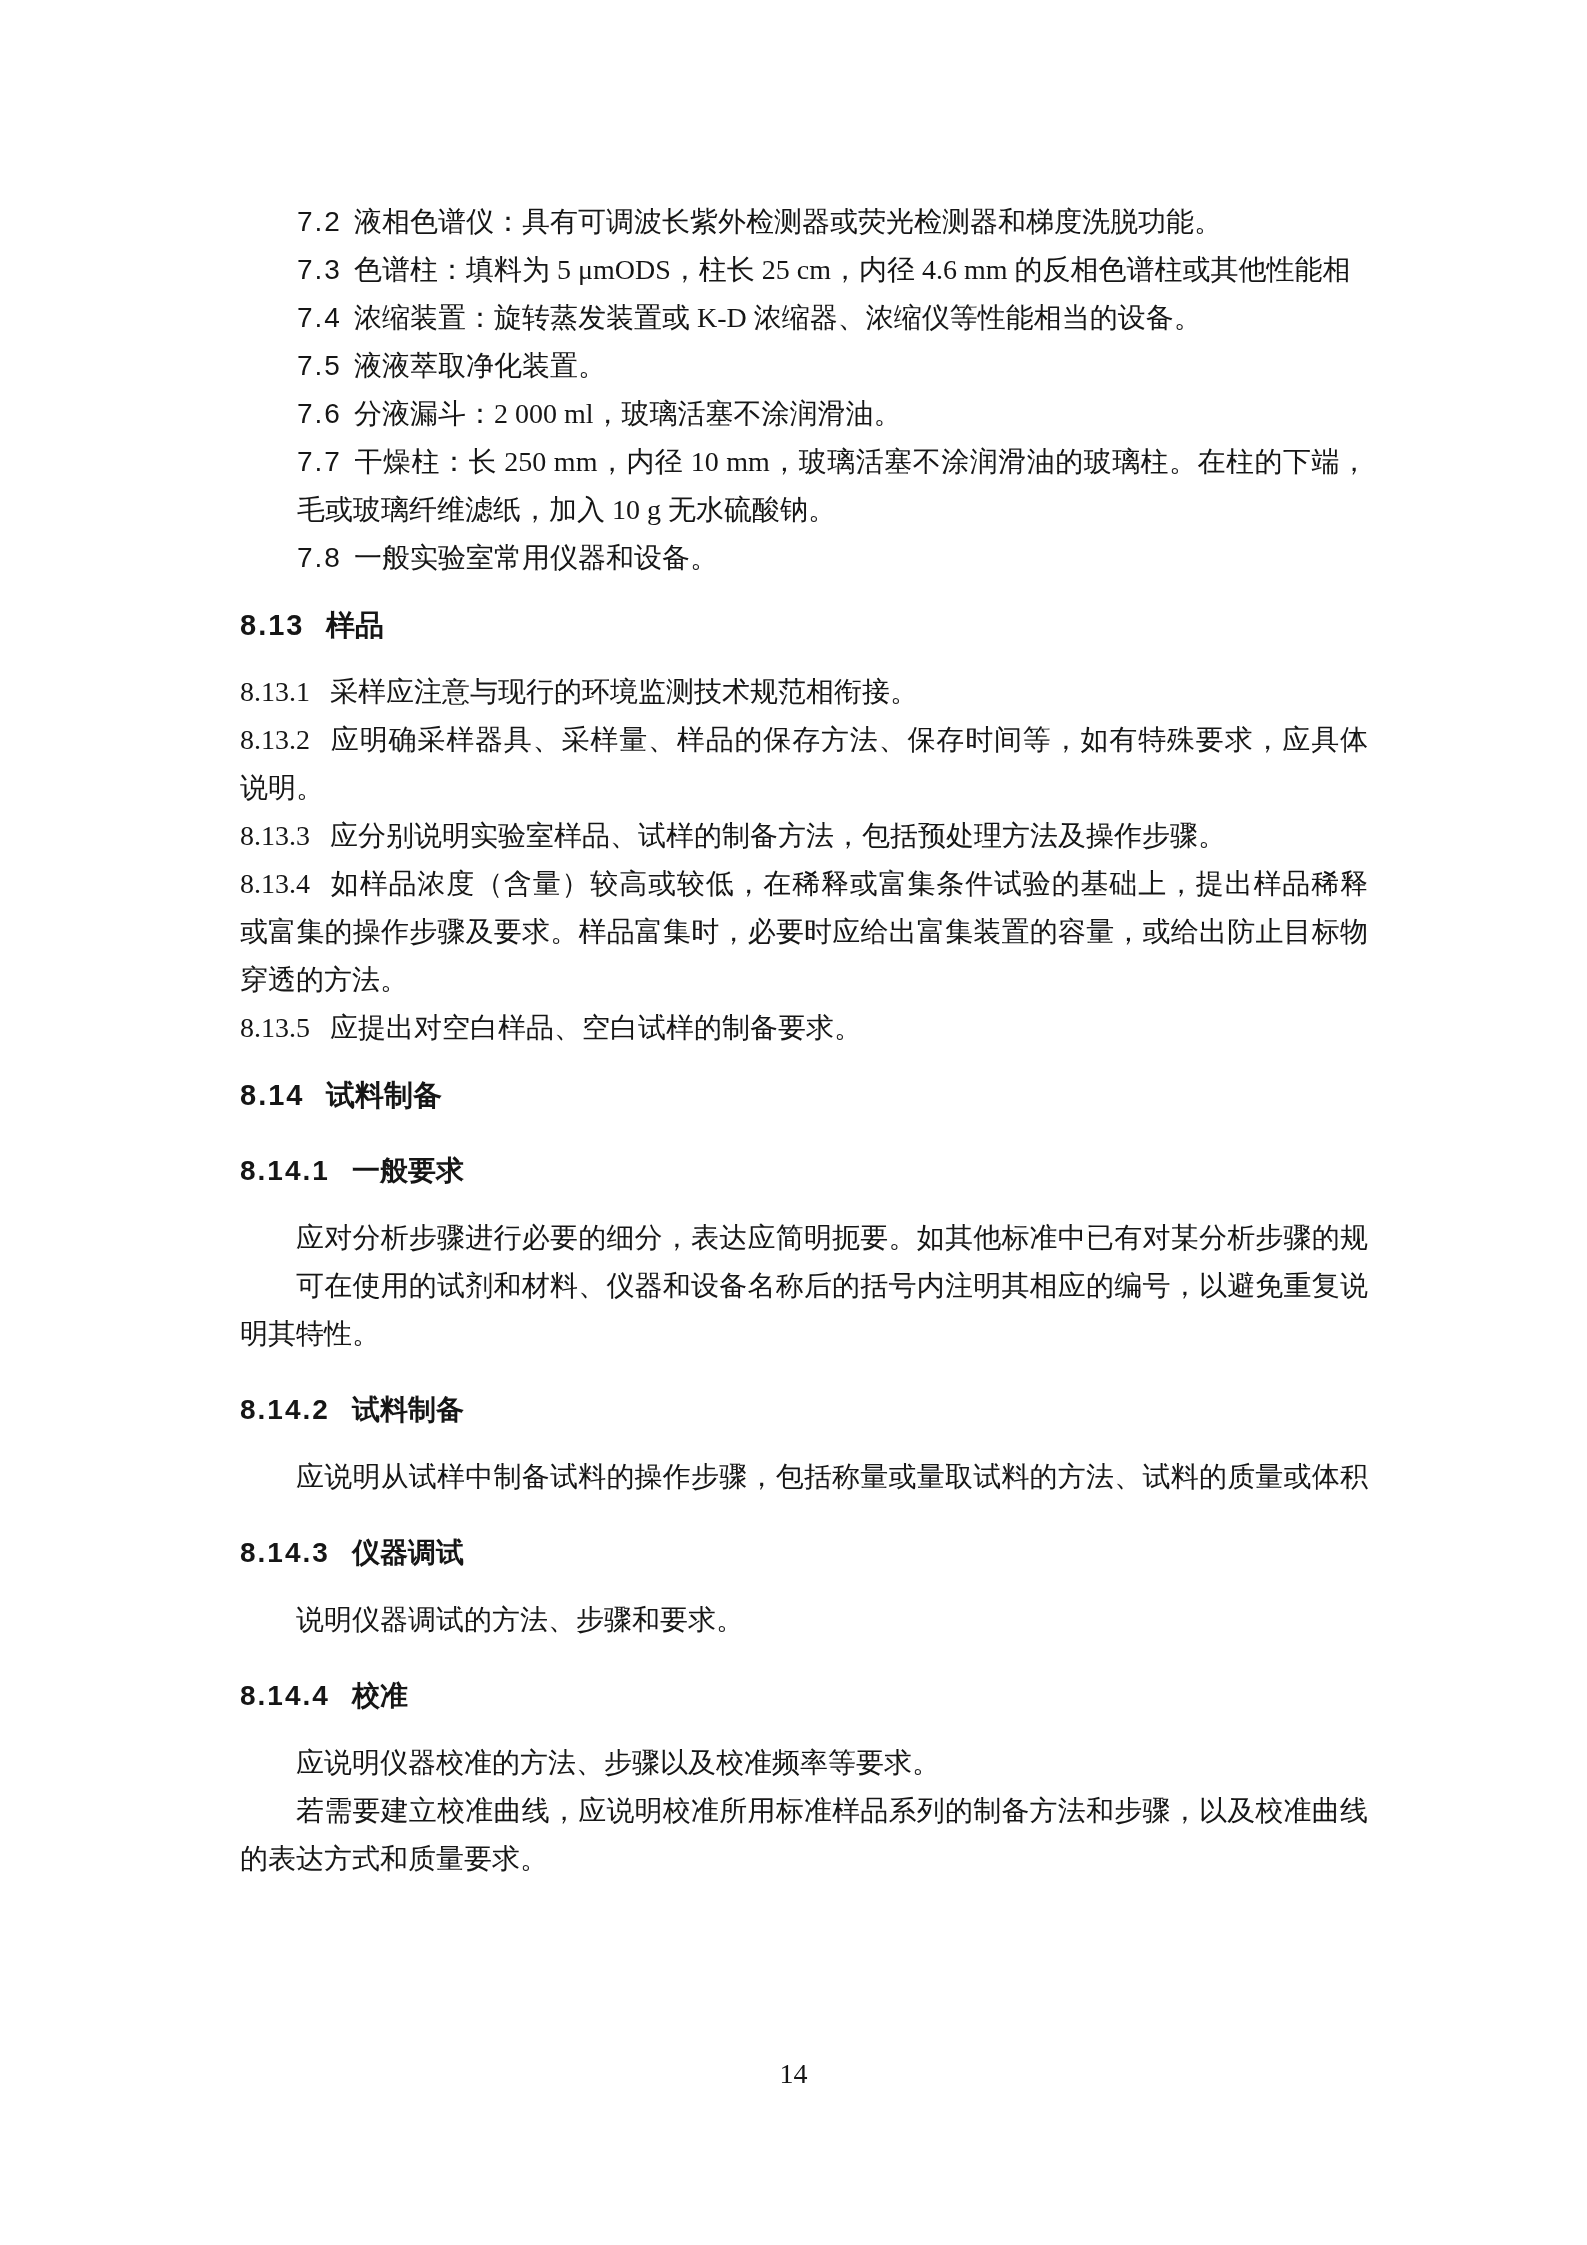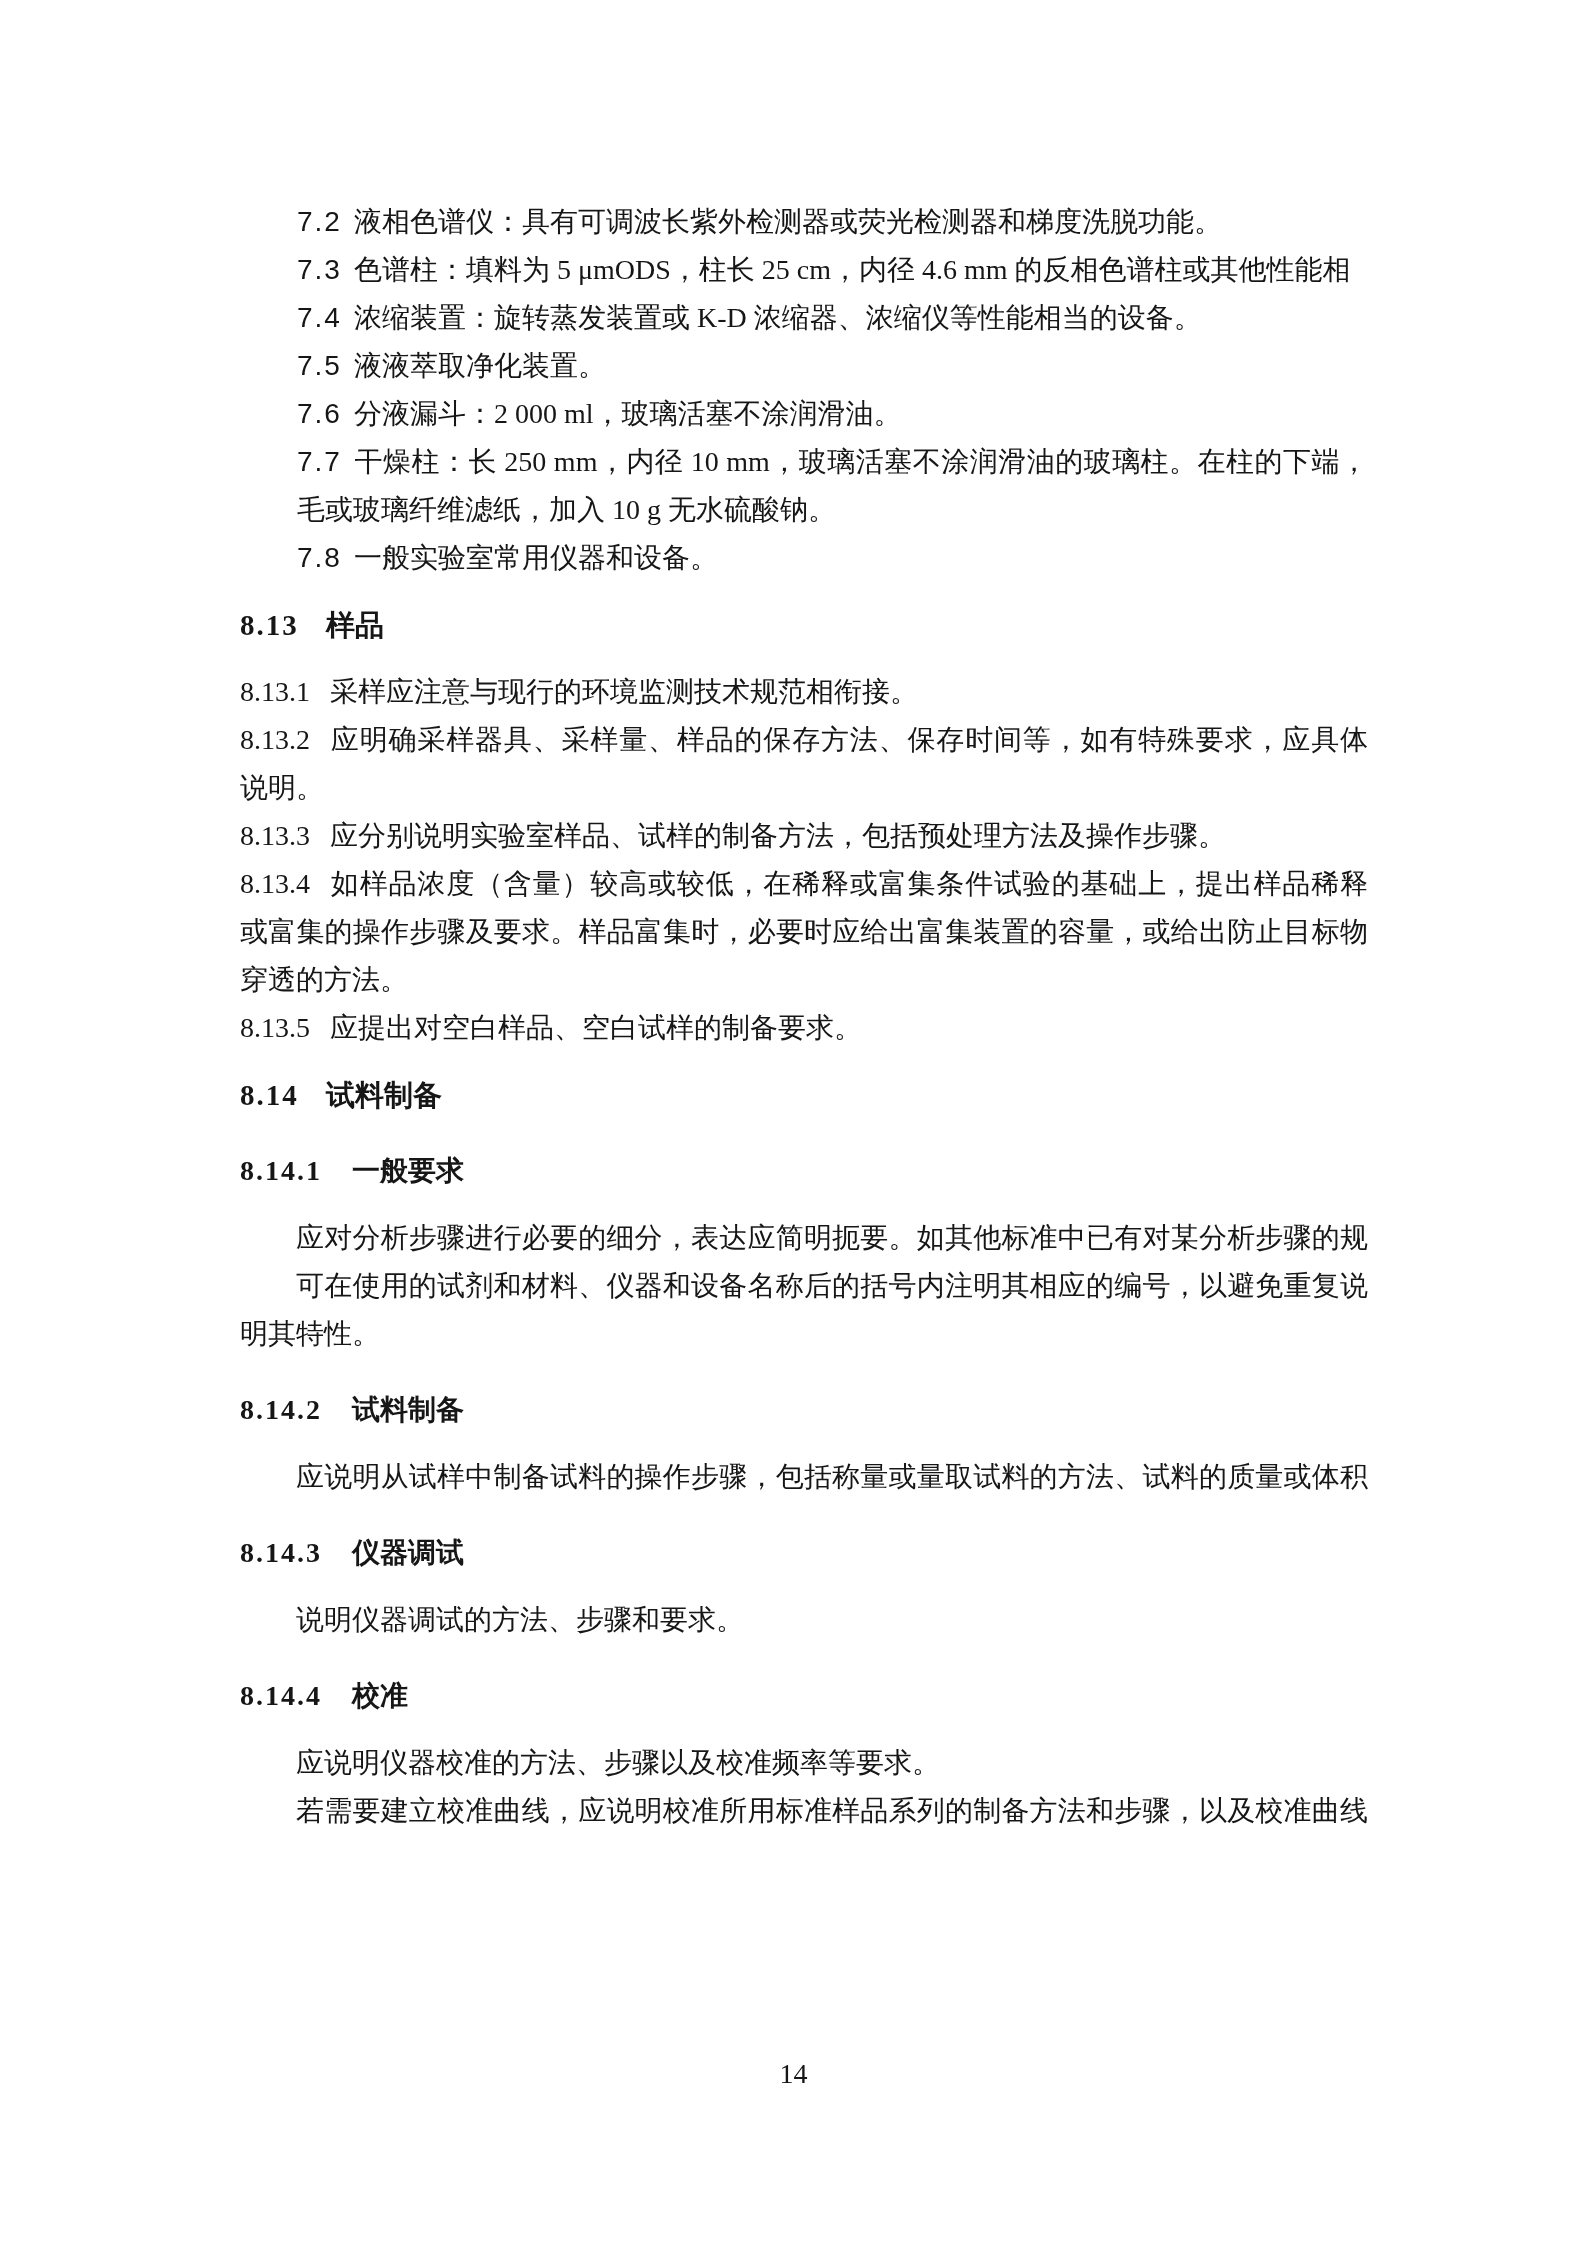--- a/index.html
+++ b/index.html
@@ -31,21 +31,21 @@
   }
   .indent{text-indent:56px;}
   .item7{margin-left:57px;}
   .num7{
     display:inline-block;width:57px;
     font-family:"Liberation Sans","DejaVu Sans",sans-serif;
     letter-spacing:2px;
   }
   .num8{display:inline-block;width:90px;}
   .h2,.h3{
-    font-family:Liberation Serif, serif;
+    font-family:Liberation Sans, sans-serif;
     font-weight:700;
     height:48px;line-height:48px;
     margin:19px 0;
     overflow:hidden;white-space:nowrap;
   }
   .h2{font-size:29px;}
   .h3{font-size:28px;margin-top:28px;}
   .hnum2{display:inline-block;width:86px;letter-spacing:2px;}
   .hnum3{display:inline-block;width:112px;letter-spacing:2px;}
   .footer{
@@ -131,18 +131,19 @@
       <div class="line indent wrapline">说明仪器调试的方法、步骤和要求。</div>
     </div>
 
     <div class="h3"><span class="hnum3">8.14.4</span><span>校准</span></div>
 
     <div>
       <div class="line indent wrapline">应说明仪器校准的方法、步骤以及校准频率等要求。</div>
     </div>
     <div>
       <div class="line indent fill">若需要建立校准曲线，应说明校准所用标准样品系列的制备方法和步骤，以及校准曲线</div>
+      <div class="line wrapline">的表达方式和质量要求。</div>
     </div>
 
   </div>
 
   <div class="footer">14</div>
 </div>
 
 </body></html>

